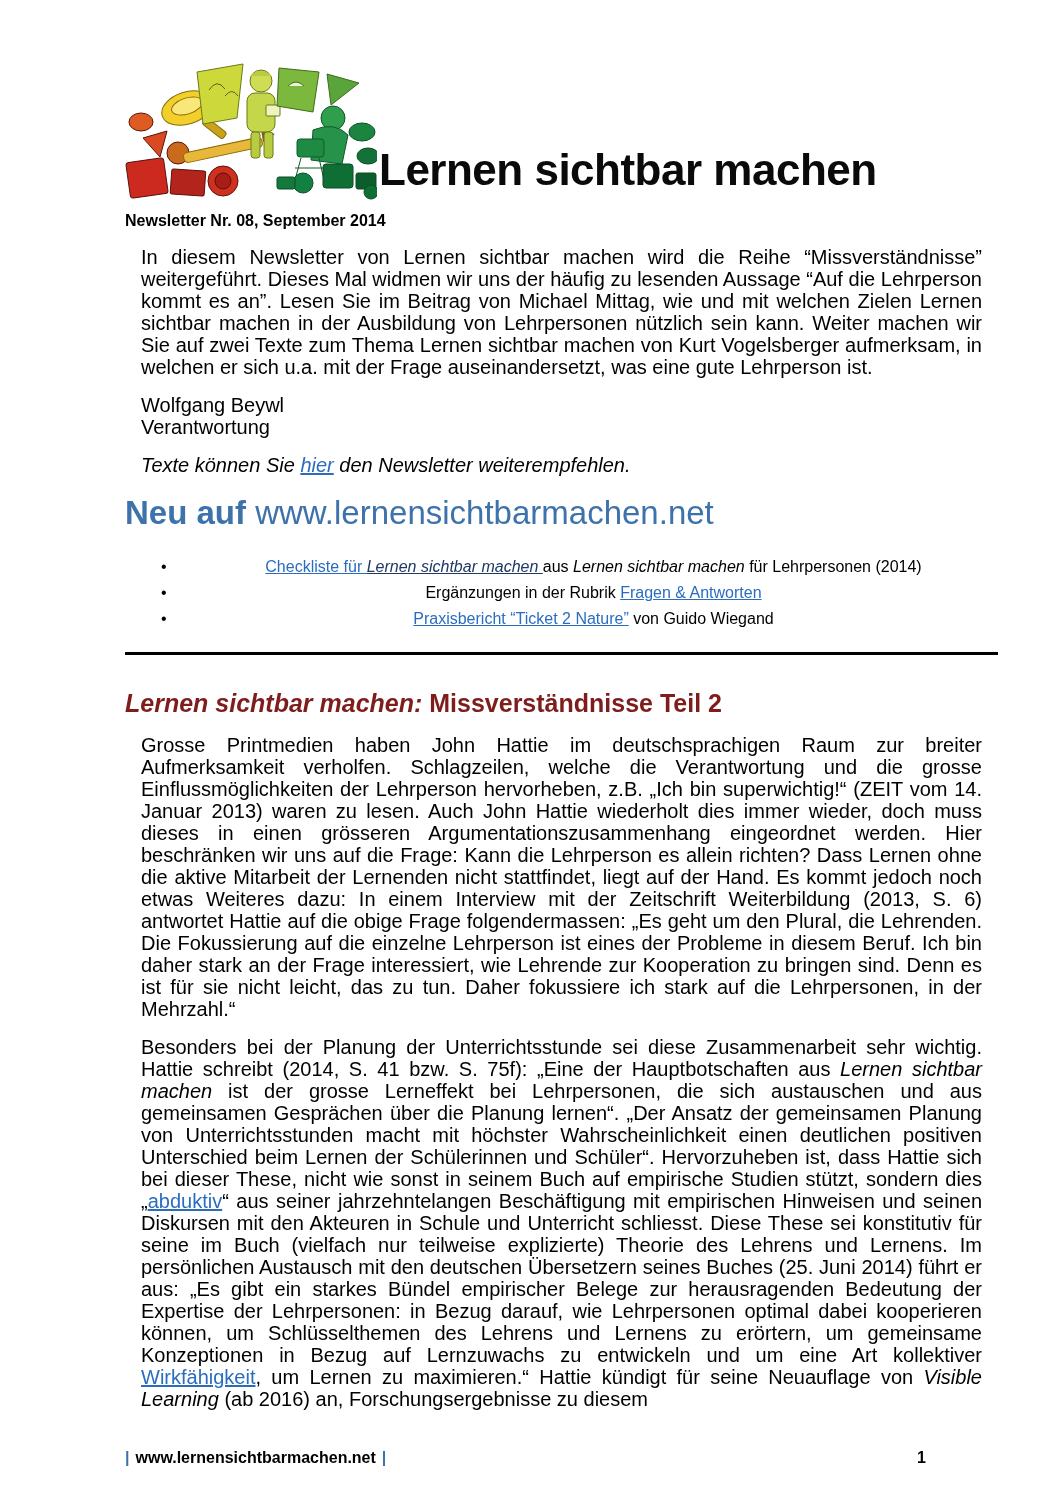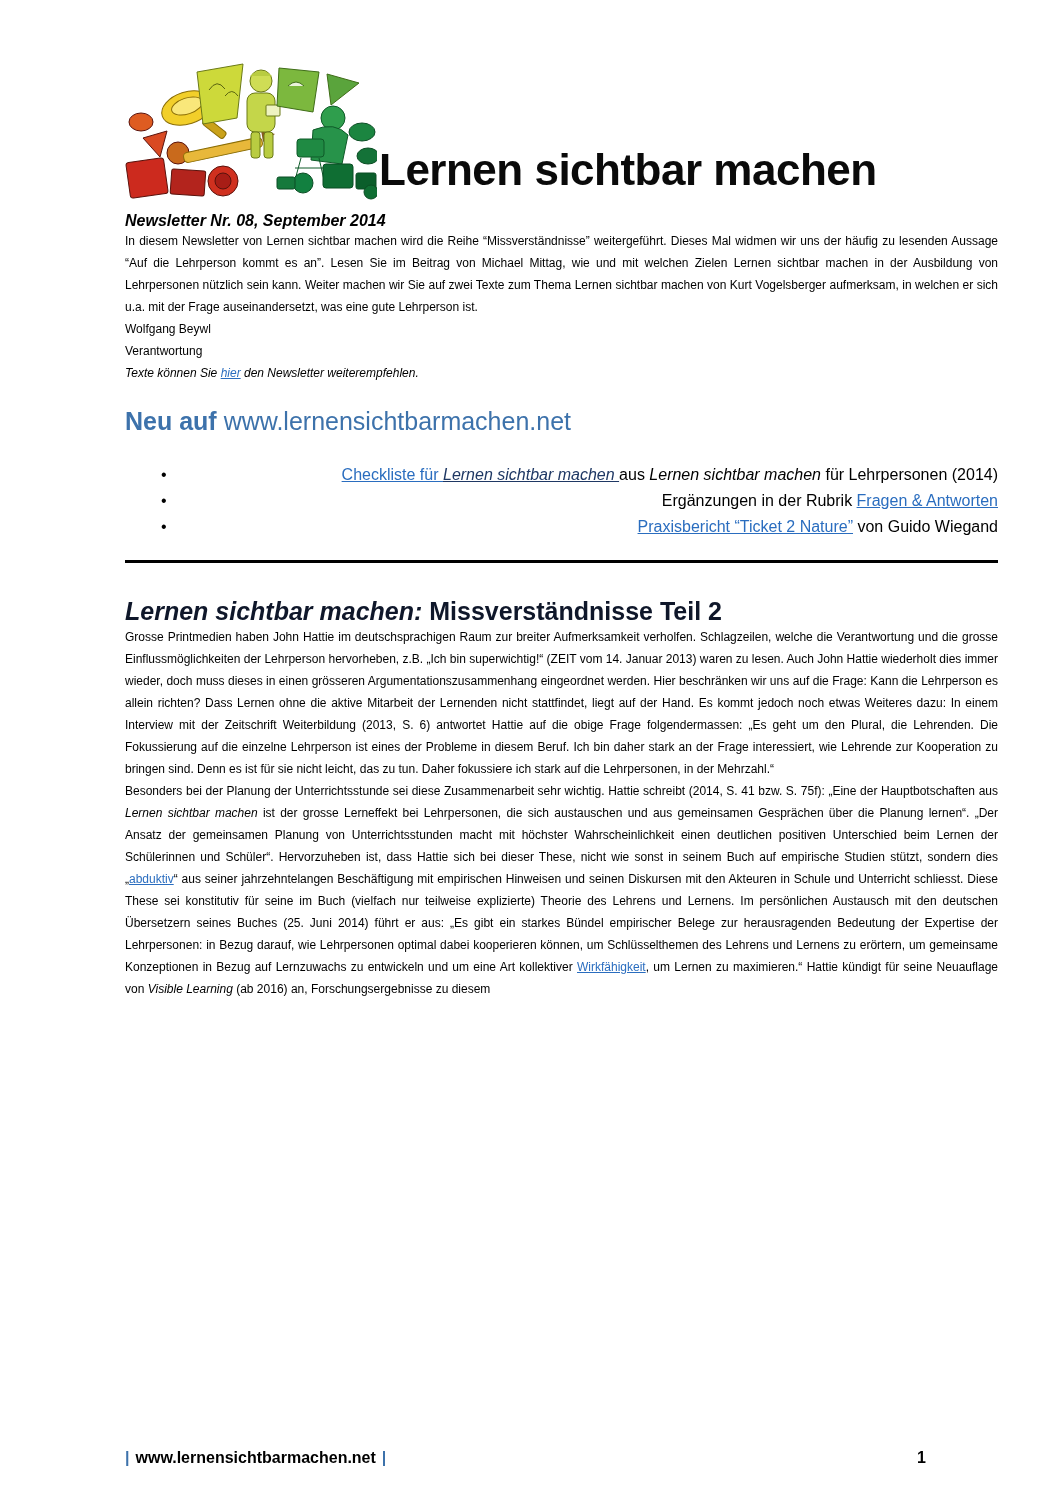--- a/index.html
+++ b/index.html
@@ -8,42 +8,42 @@
     font-family:"Liberation Sans", sans-serif; color:#000;
   }
   .page { position:absolute; inset:0; padding:0 60px 0 125px; box-sizing:border-box; }
 
   .header { margin-top:60px; display:flex; align-items:flex-end; height:142px; }
   .logo-illustration { width:252px; height:142px; flex:none; display:block; }
   .logo-title {
     font-size:44px; font-weight:bold; letter-spacing:-0.5px; line-height:1;
     margin-left:2px; margin-bottom:10px; white-space:nowrap; color:#0a0a0a;
   }
-  .issue { font-weight:bold; font-size:16px; margin-top:10px; line-height:18px;font-style:italic; }
+  .issue { font-weight:bold; font-size:16px; margin-top:10px; line-height:18px; }
 
-  p.body { font-size:12px; line-height:22px; text-align:justify; margin:0; }
+  p.body { font-size:20px; line-height:22px; text-align:justify; margin:16px; }
   .intro-p   { margin-top:28px; }
   .greeting  { margin-top:20px; }
   .signature { margin-top:18px; }
   .recommend { margin-top:16px; font-style:italic; }
 
   h1.new {
-    color:#3d72ab; font-size:25px; line-height:30px; font-weight:bold;
+    color:#3d72ab; font-size:33px; line-height:30px; font-weight:bold;
     margin:22px 0 0; white-space:pre-wrap;
   }
   h1.new .rest { font-weight:normal; }
 
   ul.new-items { margin:26px 0 0; padding:0 0 0 64px; list-style:none; font-size:16px; }
-  ul.new-items li { line-height:26px; position:relative; text-align:right; }
+  ul.new-items li { line-height:26px; position:relative; text-align:center; }
   ul.new-items li::before { content:"\2022"; position:absolute; left:-28px; color:#000; }
 
   hr.rule { border:none; border-top:3px solid #000; margin:20px 0 0; }
 
   h2.article {
-    color:#0f172a; font-size:25px; line-height:30px; font-weight:bold;
+    color:#7f1d1d; font-size:25px; line-height:30px; font-weight:bold;
     margin:33px 0 0; white-space:pre-wrap;
   }
   h2.article .it { font-style:italic; }
   h3.sub { font-size:18px; line-height:22px; font-weight:bold; margin:28px 0 0; }
 
   .para1 { margin-top:26px; }
   .para2 { margin-top:14px; }
 
   a.seg-link, .seg-link { color:#2a6dbf; text-decoration:underline; cursor:pointer; font-style:inherit; }
   a.seg-linkItalic, .seg-linkItalic { color:#1f3864; font-style:italic; text-decoration:underline; cursor:pointer; }

